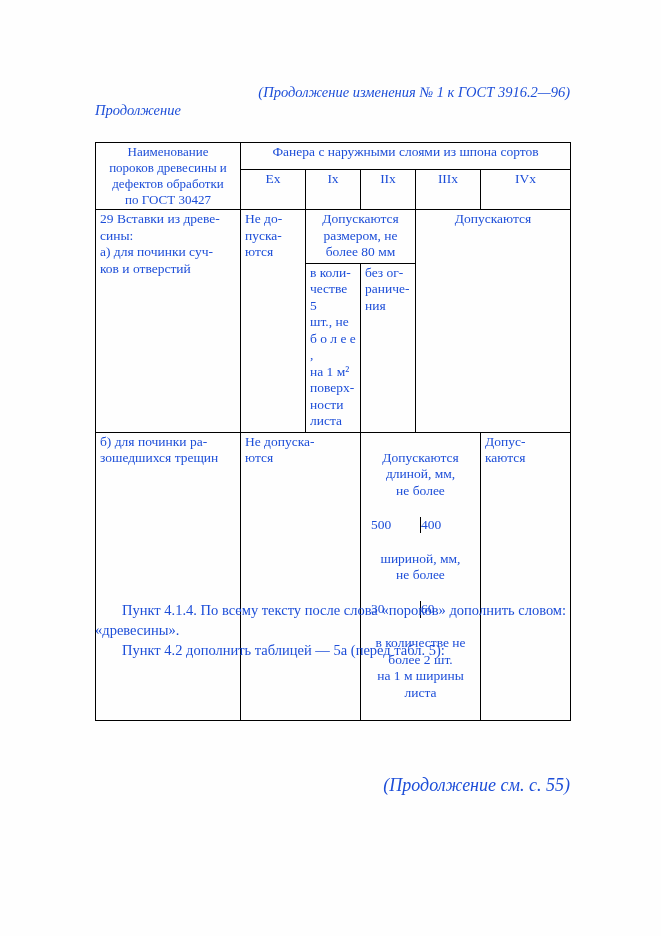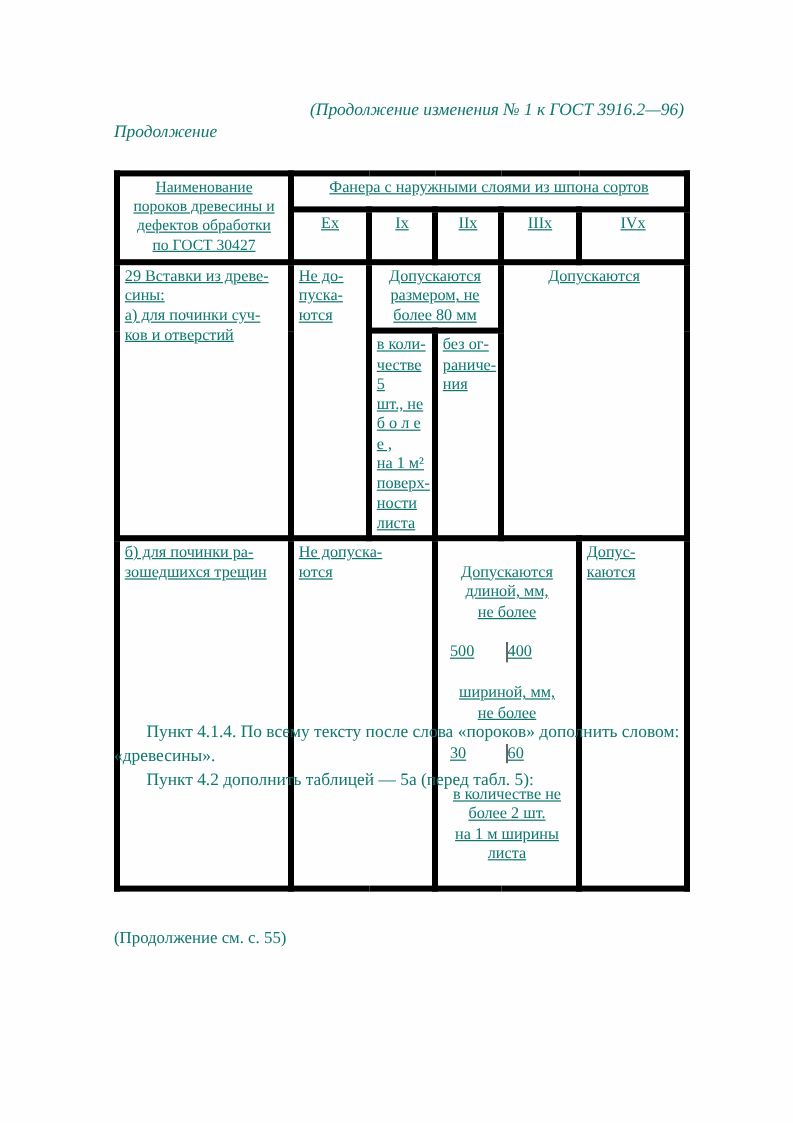--- a/index.html
+++ b/index.html
@@ -6,21 +6,21 @@
     margin: 0;
     padding: 0;
     background: #ffffff;
   }
   .page {
     position: relative;
     width: 661px;
     height: 936px;
     background: #fefefe;
     font-family: "Liberation Serif", "DejaVu Serif", serif;
-    color: #0f766e;
+    color: #1d4ed8;
     overflow: hidden;
   }
   .header-note {
     position: absolute;
     top: 84px;
     left: 95px;
     width: 475px;
     text-align: right;
     font-style: italic;
     font-size: 14.5px;
@@ -34,28 +34,27 @@
   }
   table.gost {
     position: absolute;
     top: 142px;
     left: 95px;
     width: 475px;
     border-collapse: collapse;
     table-layout: fixed;
   }
   table.gost td {
-    border: 5px solid #000000;
+    border: 1px solid #000000;
     padding: 1px 4px 2px 4px;
     vertical-align: top;
     white-space: pre-line;
     font-size: 13.5px;
     line-height: 1.22;
     overflow: hidden;
-    text-decoration: underline;
   }
   td.c { text-align: center; }
   td.vm { vertical-align: middle; }
   tr.h1 td { height: 22px; }
   tr.h2 td { height: 36px; }
   tr.b1a td { height: 48px; }
   tr.b1b td { height: 138px; margin-top: 16px; }
   tr.b2 td { height: 192px; }
   .numrow {
     display: flex;
@@ -83,22 +82,23 @@
   .paragraphs p {
     margin: 0;
     text-indent: 27px;
     white-space: normal;
   }
   .footer-note {
     position: absolute;
     top: 775px;
     left: 95px;
     width: 475px;
-    text-align: left;
-    font-size: 14px;
+    text-align: right;
+    font-style: italic;
+    font-size: 18px;
   }
 </style>
 </head>
 <body>
 
 <div class="page">
 
   <div class="header-note">(Продолжение изменения № 1 к ГОСТ  3916.2—96)</div>
 
   <div class="continuation-label">Продолжение</div>

